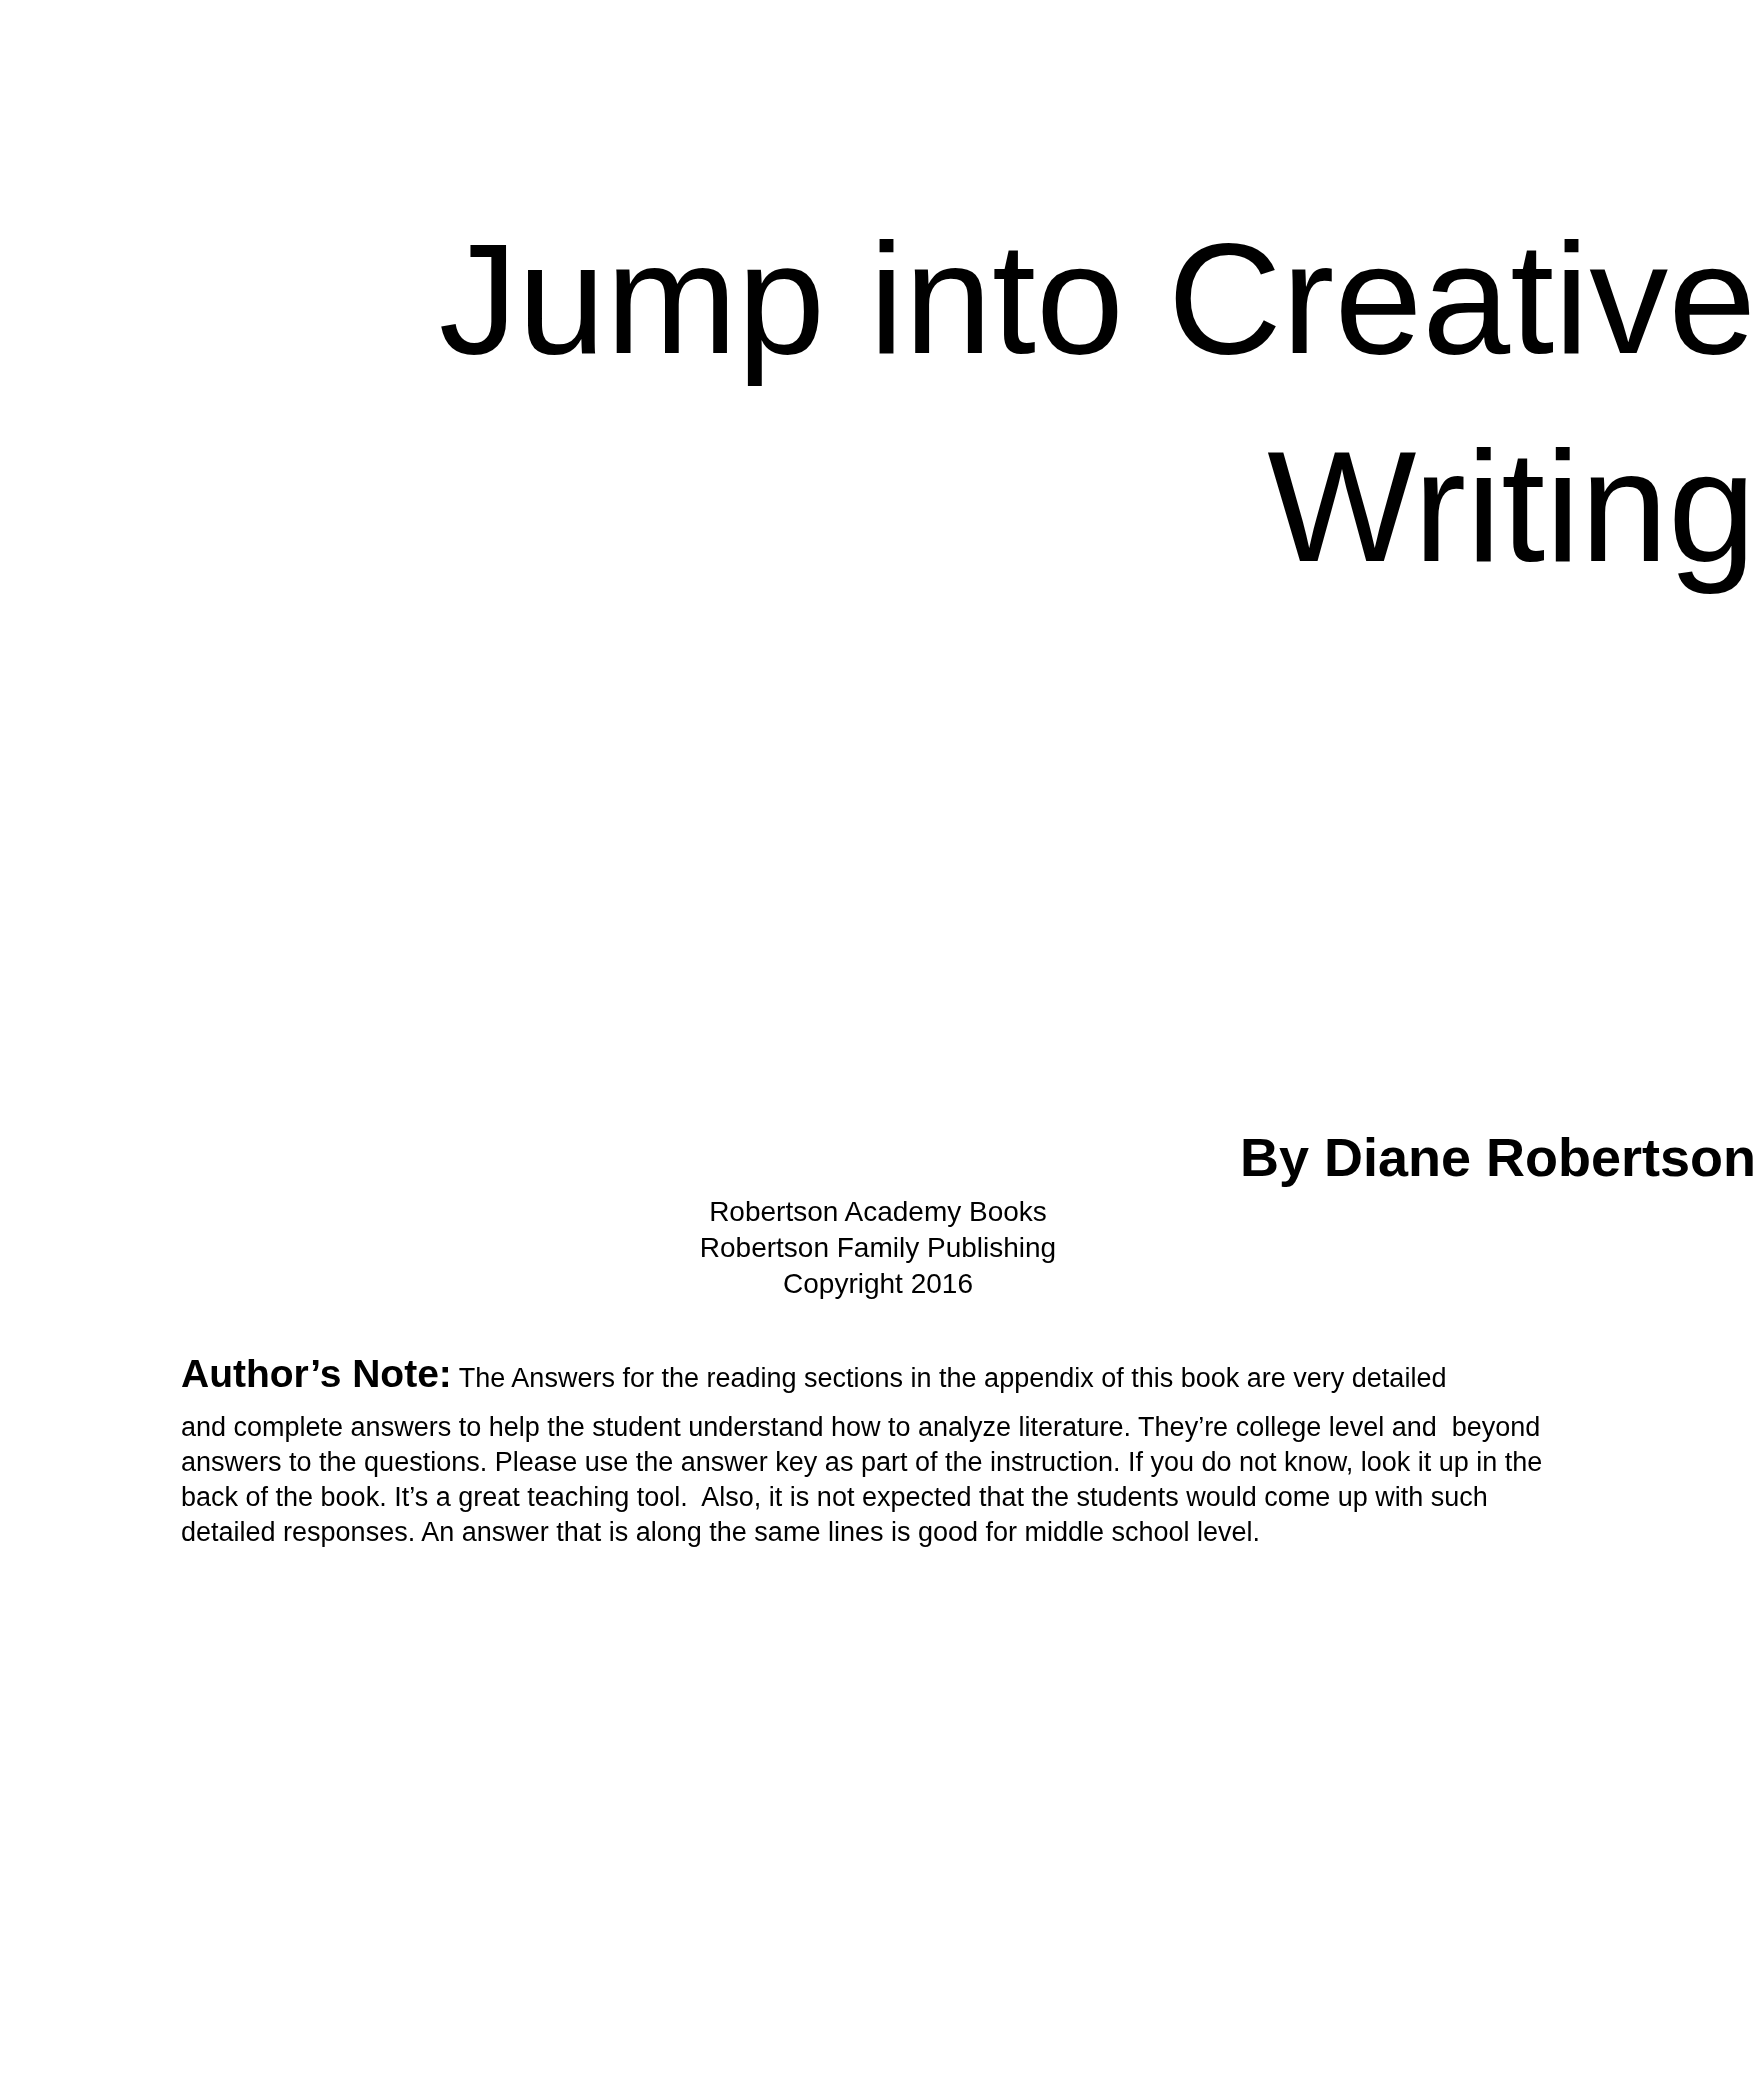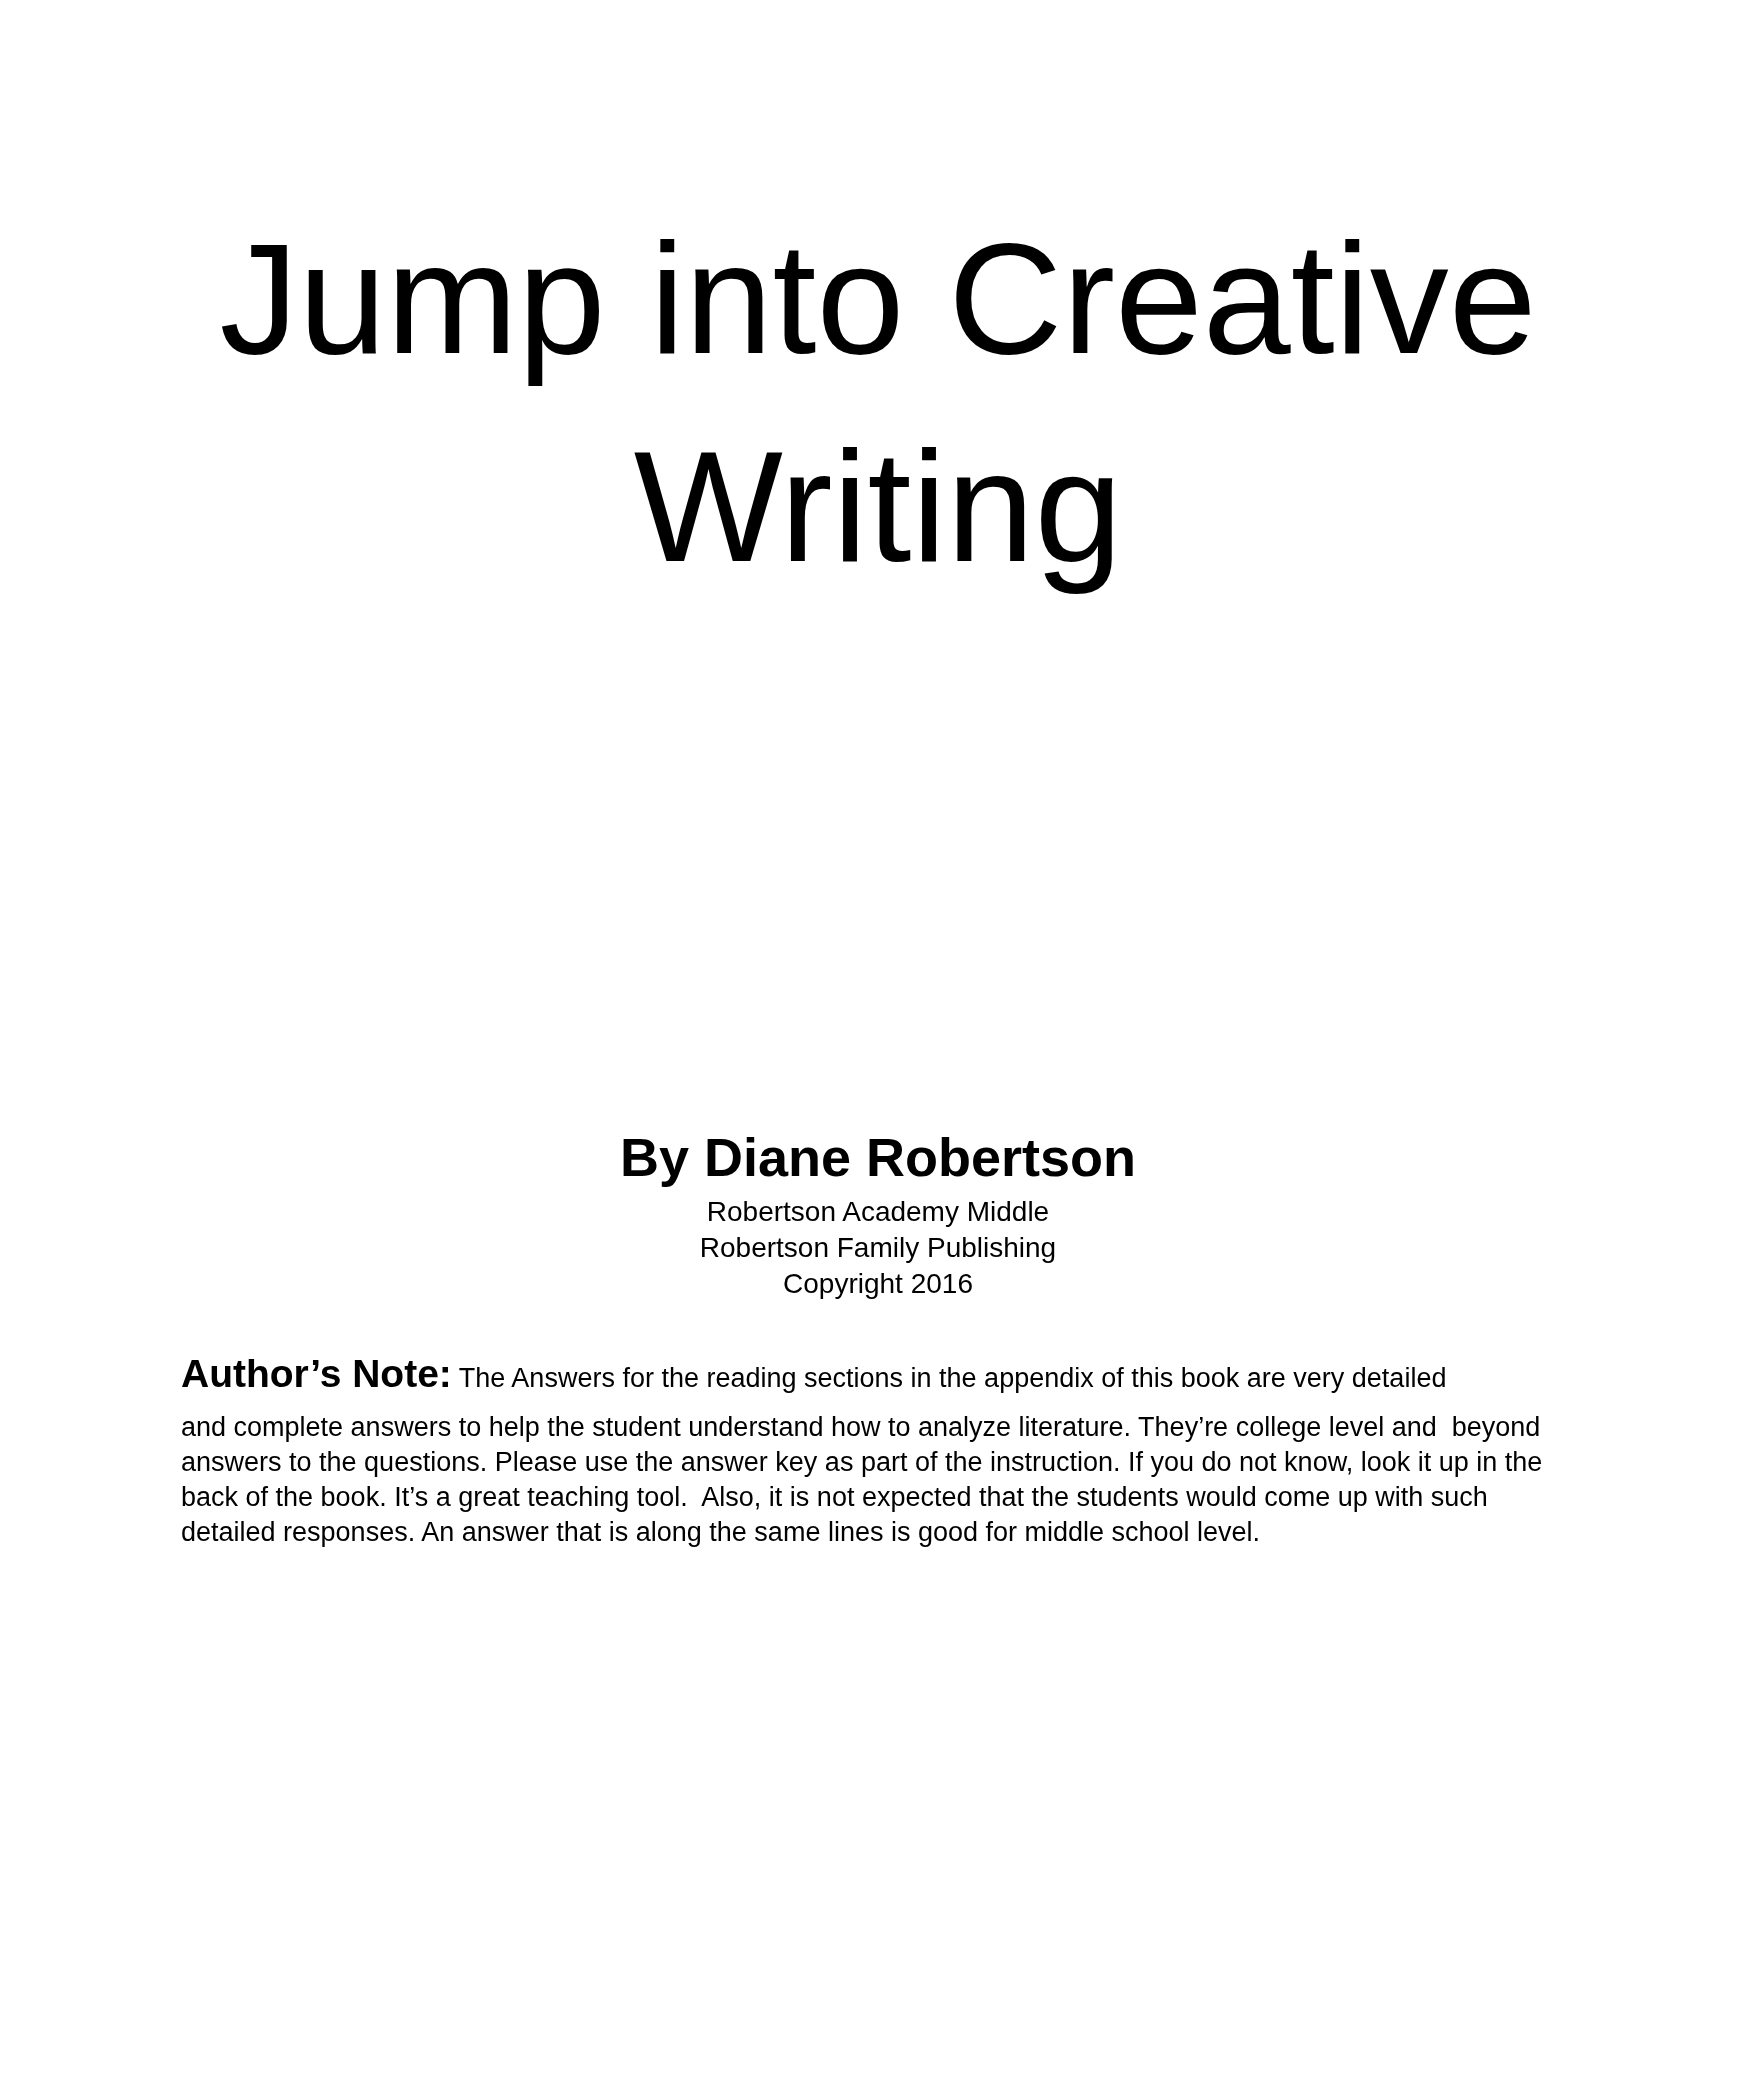--- a/index.html
+++ b/index.html
@@ -14,21 +14,21 @@
     font-family: "Liberation Sans", "DejaVu Sans", sans-serif;
     overflow: hidden;
   }
   .page {
     position: relative;
     width: 1756px;
     height: 2087px;
     background: #ffffff;
   }
   .centered {
-    text-align: center;
+    text-align: right;
     white-space: pre-line; 
   }
   .title {
     margin: 194px 0 0 0;
     font-size: 158px;
     line-height: 208px;
     font-weight: 400;
   }
   .subtitle {
     margin: 17px 0 0 0;
@@ -71,21 +71,21 @@
 
 <div class="page">
 
   <h1 class="title centered">Jump into Creative
 Writing</h1>
 
 
   <div class="byline centered">By Diane Robertson</div>
 
   <div class="imprint">
-    <div class="imprint-line">Robertson Academy Middle</div>
+    <div class="imprint-line">Robertson Academy Books</div>
     <div class="imprint-line">Robertson Family Publishing</div>
     <div class="imprint-line">Copyright 2016</div>
   </div>
 
   <p class="note"><strong class="note-heading">Author’s Note:</strong><span class="note-body"> The Answers for the reading sections in the appendix of this book are very detailed
 and complete answers to help the student understand how to analyze literature. They’re college level and  beyond
 answers to the questions. Please use the answer key as part of the instruction. If you do not know, look it up in the
 back of the book. It’s a great teaching tool.  Also, it is not expected that the students would come up with such
 detailed responses. An answer that is along the same lines is good for middle school level.</span></p>
 

